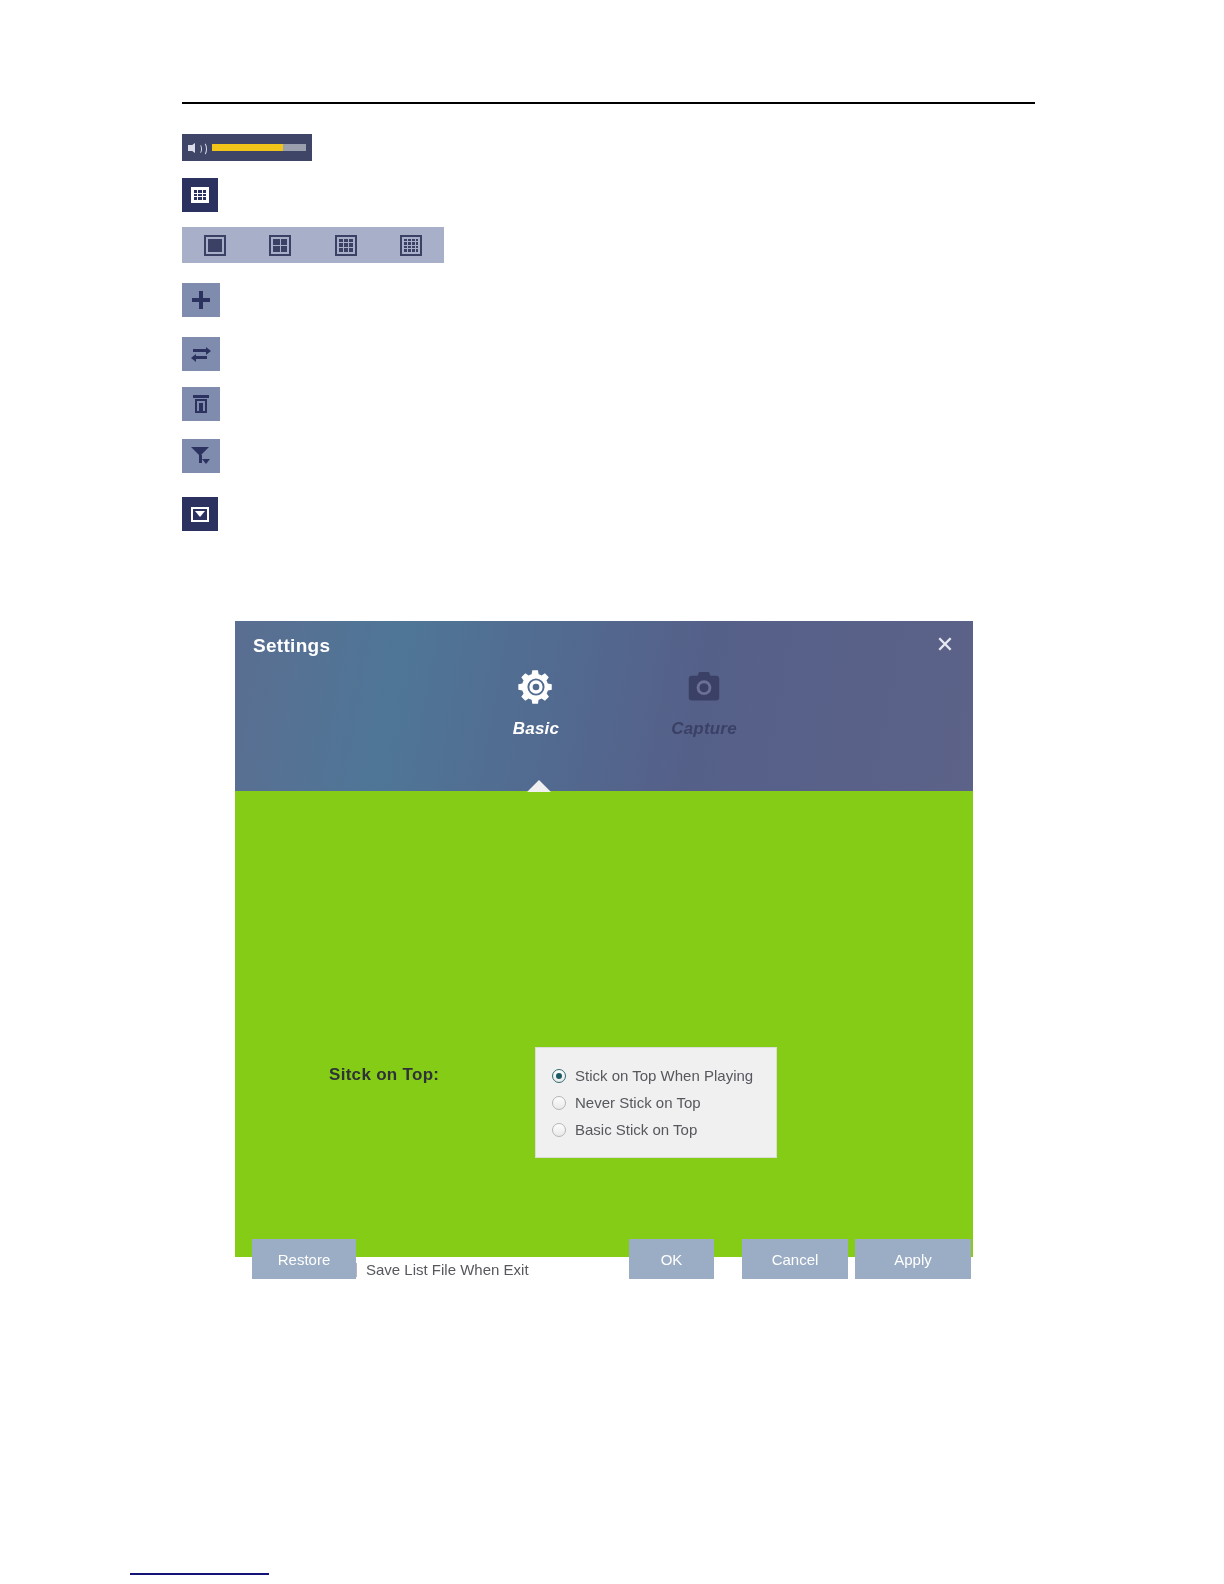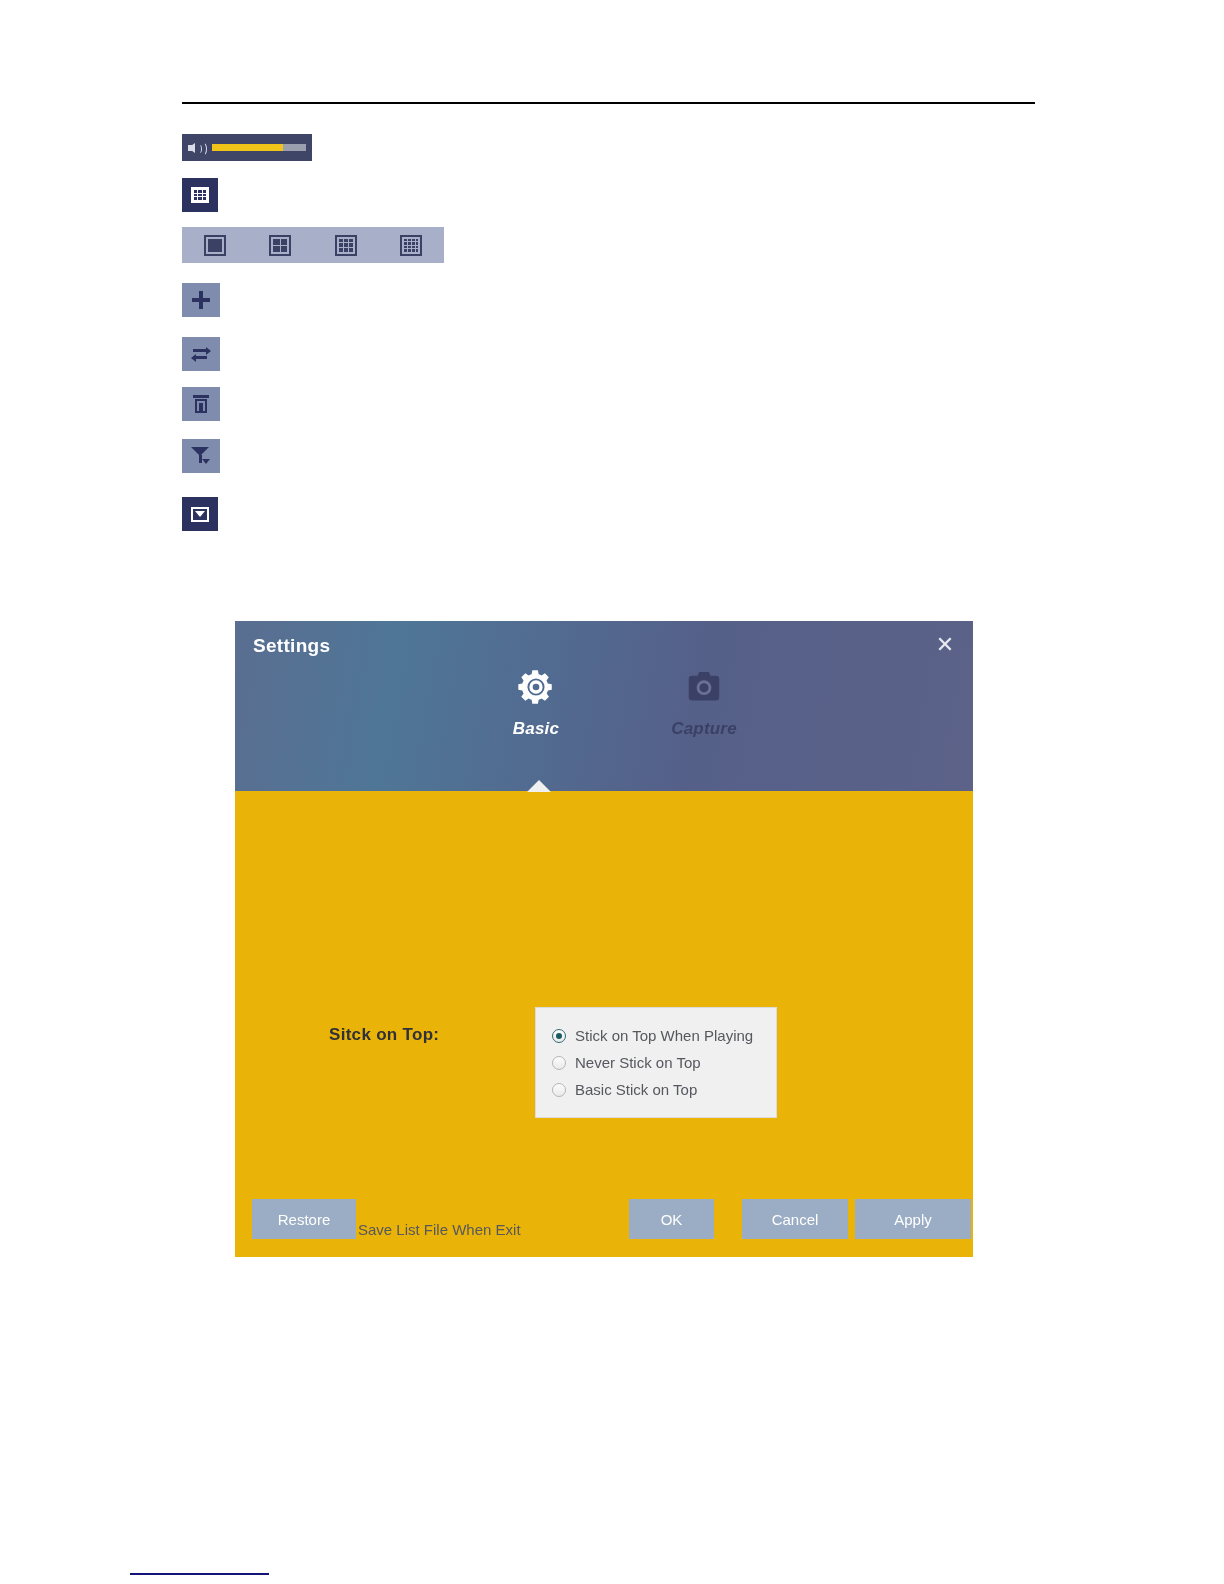--- a/index.html
+++ b/index.html
@@ -233,21 +233,21 @@
     border-top: 5px solid #2c3260;
   }
 
   
   .dialog {
     position: absolute;
     left: 235px;
     top: 621px;
     width: 738px;
     height: 636px;
-    background: #eab308;
+    background: #84cc16;
     box-sizing: border-box;
   }
   .dlg-header {
     position: relative;
     height: 170px;
     background: linear-gradient(100deg,
       #5a6e91 0%,
       #4f7697 22%,
       #556089 62%,
       #5c6288 100%);
@@ -309,20 +309,21 @@
     bottom: -1px;
     width: 0; height: 0;
     border-left: 12px solid transparent;
     border-right: 12px solid transparent;
     border-bottom: 12px solid #f0f0f0;
   }
 
   .dlg-body {
     position: relative;
     height: 466px;
+    margin-top: 40px;
   }
 
   .field-label {
     position: absolute;
     left: 94px;
     top: 234px;
     font-size: 17px;
     font-weight: bold;
     color: #2f3138;
     letter-spacing: 0.3px;
@@ -366,21 +367,21 @@
     background: #1c5a63;
   }
   .radio-label {
     font-size: 15px;
     color: #56585e;
     white-space: nowrap;
   }
 
   .checkbox-row {
     position: absolute;
-    left: 100px;
+    left: 108px;
     top: 430px;
     display: flex;
     align-items: center;
     cursor: pointer;
   }
   .check-mark {
     width: 14px; height: 14px;
     border: 1px solid #b6b6b6;
     background: linear-gradient(#fcfcfc, #ededed);
     box-sizing: border-box;

